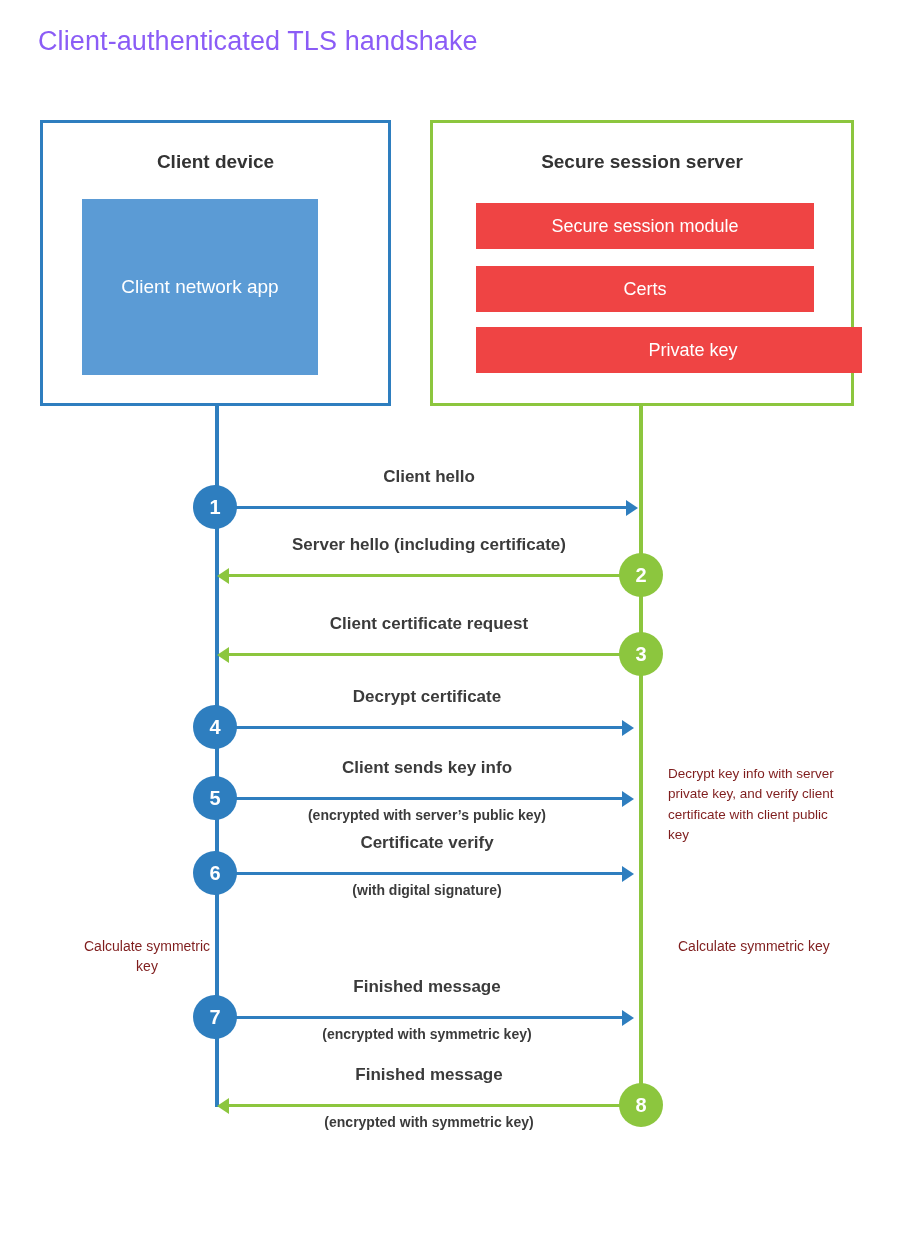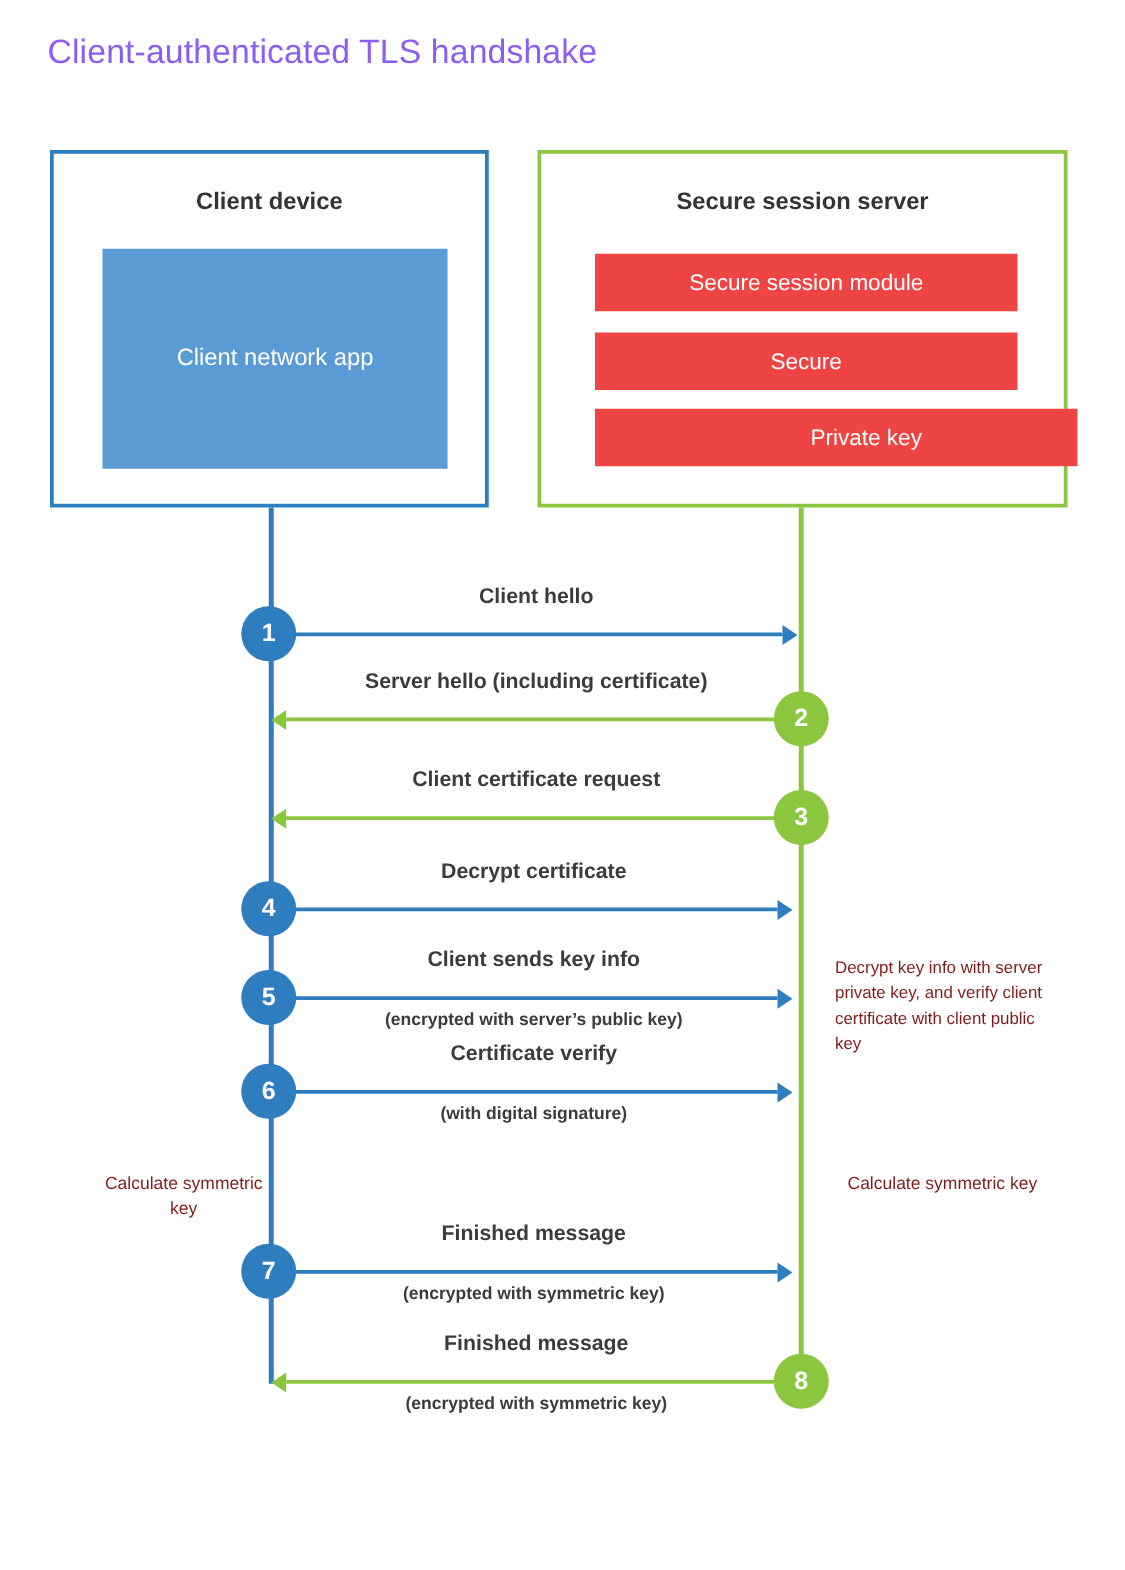--- a/index.html
+++ b/index.html
@@ -20,21 +20,21 @@
 
   
   .party-box{position:absolute;background:#fff;box-sizing:border-box;}
   #client-box{left:40px;top:120px;width:351px;height:286px;border:3px solid #2E7EBF;}
   #server-box{left:430px;top:120px;width:424px;height:286px;border:3px solid #8CC63E;}
   .party-title{
     position:absolute;left:0;right:0;top:28px;text-align:center;
     font-size:19px;font-weight:bold;color:#333333;
   }
   .client-app{
-    position:absolute;left:39px;top:76px;width:276px;height:176px;
+    position:absolute;left:39px;top:76px;width:236px;height:176px;
     background:#5B9BD5;color:#ffffff;font-size:19px;font-weight:400;
     display:flex;align-items:center;justify-content:center;text-align:center;
     line-height:1.35;
   }
   .server-item{
     position:absolute;left:43px;width:338px;height:46px;
     background:#ef4444;color:#ffffff;font-size:18px;
     display:flex;align-items:center;justify-content:center;text-align:center;
   }
   .server-item.i0{top:80px;}
@@ -93,21 +93,21 @@
   <div class="title">Client-authenticated TLS handshake</div>
 
   <div class="party-box" id="client-box">
     <div class="party-title">Client device</div>
     <div class="client-app">Client network app</div>
   </div>
 
   <div class="party-box" id="server-box">
     <div class="party-title">Secure session server</div>
     <div class="server-item i0">Secure session module</div>
-    <div class="server-item i1">Secure</div>
+    <div class="server-item i1">Certs</div>
     <div class="server-item i2">Private key</div>
   </div>
 
   <div class="lifeline" id="client-lifeline"></div>
   <div class="lifeline" id="server-lifeline"></div>
 
   <div class="step" style="top:507px">
     <div class="shaft blue" style="left:217px;width:409px;"></div>
     <div class="head blue right" style="left:626px;"></div>
     <div class="bullet blue">1</div>

